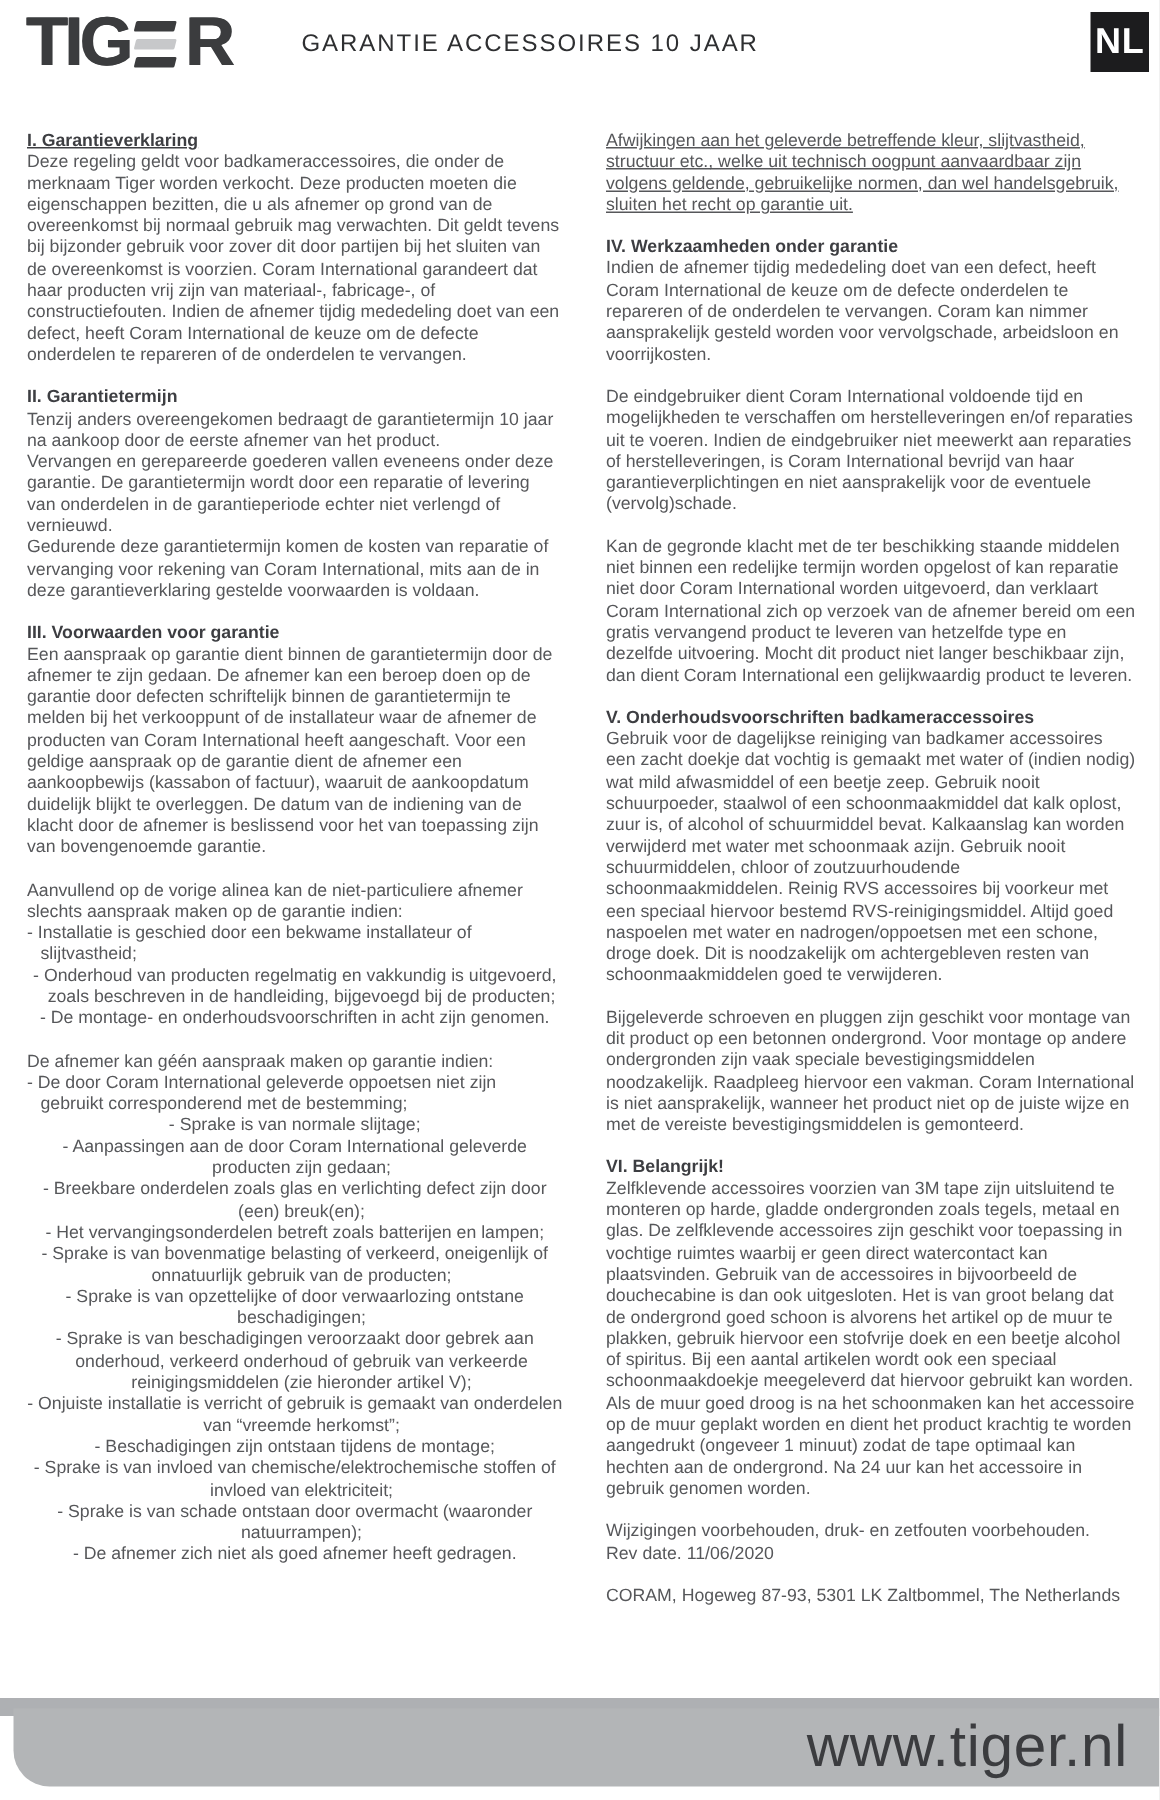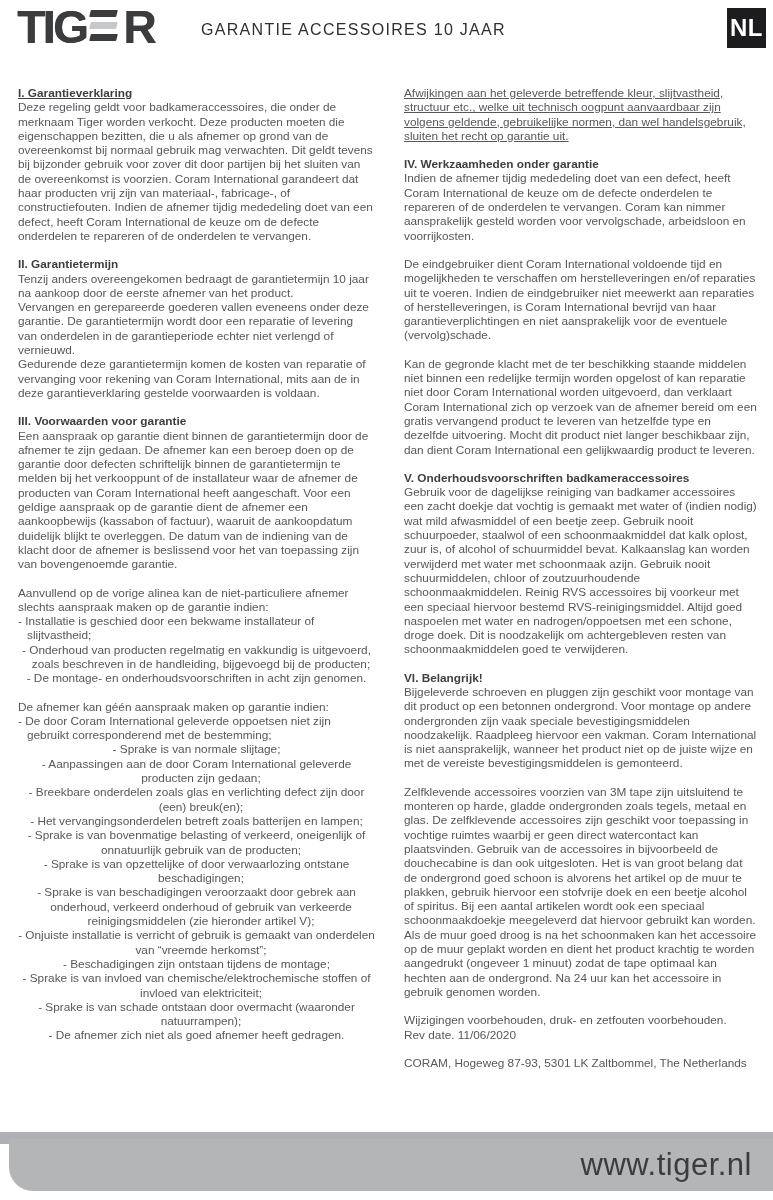--- a/index.html
+++ b/index.html
@@ -6,21 +6,21 @@
   .page {
     position:relative; width:773px; height:1200px; margin:0 auto;
     background:#ffffff; overflow:hidden;
     font-family:"Liberation Sans","DejaVu Sans",sans-serif;
   }
 
   
   .hdr { position:absolute; top:0; left:0; right:0; height:70px; }
   .logo {
     position:absolute; left:17px; top:6px; height:42px;
-    display:flex; 
+    display:flex; align-items:center;
   }
   .logo-txt {
     font-size:46px; font-weight:700; letter-spacing:-2.5px;
     color:#3b3c3e; line-height:42px;
     text-shadow:0.6px 0 0 #3b3c3e;
   }
   .logo-txt.suffix { margin-left:3px; }
   .logo-e {
     display:flex; flex-direction:column; justify-content:space-between;
     width:27px; height:31px; margin:4px 3px 0 4px;
@@ -60,21 +60,21 @@
     position:absolute; left:0; right:0; top:1132px; height:12px;
     background:#aeb0b3;
   }
   .foot-bar {
     position:absolute; left:9px; right:0; top:1139px; height:52px;
     background:#b3b5b7; border-bottom-left-radius:24px;
     display:flex; align-items:center; justify-content:flex-end;
     padding-right:21px; box-sizing:border-box;
   }
   .site {
-    font-size:31px; color:#3b3c3f; letter-spacing:0.5px; font-weight:400;
+    font-size:39px; color:#3b3c3f; letter-spacing:0.5px; font-weight:400;
   }
 </style>
 </head>
 <body>
 
 <div class="page">
 
   <header class="hdr">
     <div class="logo">
       <span class="logo-txt">TIG</span>
@@ -119,22 +119,22 @@
         <div class="blk list-item">- De afnemer zich niet als goed afnemer heeft gedragen.</div>
       </section>
     <section class="col col-right">
         <div class="blk p">Afwijkingen aan het geleverde betreffende kleur, slijtvastheid, structuur etc., welke uit technisch oogpunt aanvaardbaar zijn volgens geldende, gebruikelijke normen, dan wel handelsgebruik, sluiten het recht op garantie uit.</div>
         <div class="blk h">IV. Werkzaamheden onder garantie</div>
         <div class="blk p">Indien de afnemer tijdig mededeling doet van een defect, heeft Coram International de keuze om de defecte onderdelen te repareren of de onderdelen te vervangen. Coram kan nimmer aansprakelijk gesteld worden voor vervolgschade, arbeidsloon en voorrijkosten.</div>
         <div class="blk p">De eindgebruiker dient Coram International voldoende tijd en mogelijkheden te verschaffen om herstelleveringen en/of reparaties uit te voeren. Indien de eindgebruiker niet meewerkt aan reparaties of herstelleveringen, is Coram International bevrijd van haar garantieverplichtingen en niet aansprakelijk voor de eventuele (vervolg)schade.</div>
         <div class="blk p">Kan de gegronde klacht met de ter beschikking staande middelen niet binnen een redelijke termijn worden opgelost of kan reparatie niet door Coram International worden uitgevoerd, dan verklaart Coram International zich op verzoek van de afnemer bereid om een gratis vervangend product te leveren van hetzelfde type en dezelfde uitvoering. Mocht dit product niet langer beschikbaar zijn, dan dient Coram International een gelijkwaardig product te leveren.</div>
         <div class="blk h">V. Onderhoudsvoorschriften badkameraccessoires</div>
         <div class="blk p">Gebruik voor de dagelijkse reiniging van badkamer accessoires een zacht doekje dat vochtig is gemaakt met water of (indien nodig) wat mild afwasmiddel of een beetje zeep. Gebruik nooit schuurpoeder, staalwol of een schoonmaakmiddel dat kalk oplost, zuur is, of alcohol of schuurmiddel bevat. Kalkaanslag kan worden verwijderd met water met schoonmaak azijn. Gebruik nooit schuurmiddelen, chloor of zoutzuurhoudende schoonmaakmiddelen. Reinig RVS accessoires bij voorkeur met een speciaal hiervoor bestemd RVS-reinigingsmiddel. Altijd goed naspoelen met water en nadrogen/oppoetsen met een schone, droge doek. Dit is noodzakelijk om achtergebleven resten van schoonmaakmiddelen goed te verwijderen.</div>
+        <div class="blk p">Bijgeleverde schroeven en pluggen zijn geschikt voor montage van dit product op een betonnen ondergrond. Voor montage op andere ondergronden zijn vaak speciale bevestigingsmiddelen noodzakelijk. Raadpleeg hiervoor een vakman. Coram International is niet aansprakelijk, wanneer het product niet op de juiste wijze en met de vereiste bevestigingsmiddelen is gemonteerd.</div>
         <div class="blk h">VI. Belangrijk!</div>
-        <div class="blk p">Bijgeleverde schroeven en pluggen zijn geschikt voor montage van dit product op een betonnen ondergrond. Voor montage op andere ondergronden zijn vaak speciale bevestigingsmiddelen noodzakelijk. Raadpleeg hiervoor een vakman. Coram International is niet aansprakelijk, wanneer het product niet op de juiste wijze en met de vereiste bevestigingsmiddelen is gemonteerd.</div>
         <div class="blk p">Zelfklevende accessoires voorzien van 3M tape zijn uitsluitend te monteren op harde, gladde ondergronden zoals tegels, metaal en glas. De zelfklevende accessoires zijn geschikt voor toepassing in vochtige ruimtes waarbij er geen direct watercontact kan plaatsvinden. Gebruik van de accessoires in bijvoorbeeld de douchecabine is dan ook uitgesloten. Het is van groot belang dat de ondergrond goed schoon is alvorens het artikel op de muur te plakken, gebruik hiervoor een stofvrije doek en een beetje alcohol of spiritus. Bij een aantal artikelen wordt ook een speciaal schoonmaakdoekje meegeleverd dat hiervoor gebruikt kan worden. Als de muur goed droog is na het schoonmaken kan het accessoire op de muur geplakt worden en dient het product krachtig te worden aangedrukt (ongeveer 1 minuut) zodat de tape optimaal kan hechten aan de ondergrond. Na 24 uur kan het accessoire in gebruik genomen worden.</div>
         <div class="blk p">Wijzigingen voorbehouden, druk- en zetfouten voorbehouden.
 Rev date. 11/06/2020</div>
         <div class="blk p">CORAM, Hogeweg 87-93, 5301 LK Zaltbommel, The Netherlands</div>
       </section>
   </main>
 
   <footer>
     <div class="foot-strip"></div>
     <div class="foot-bar">

